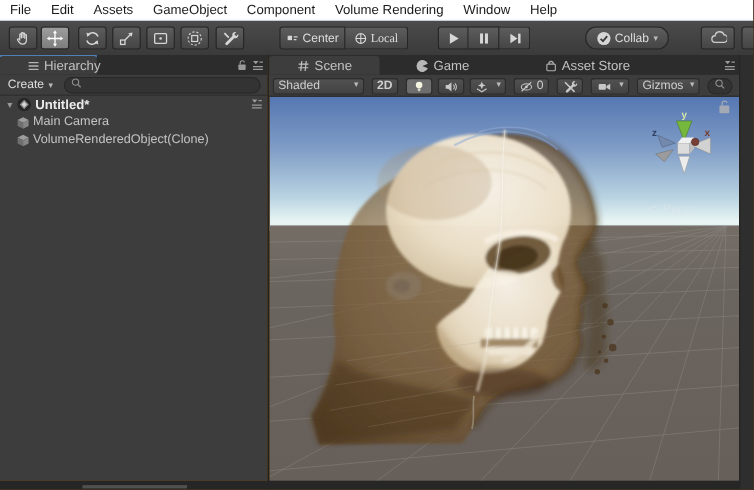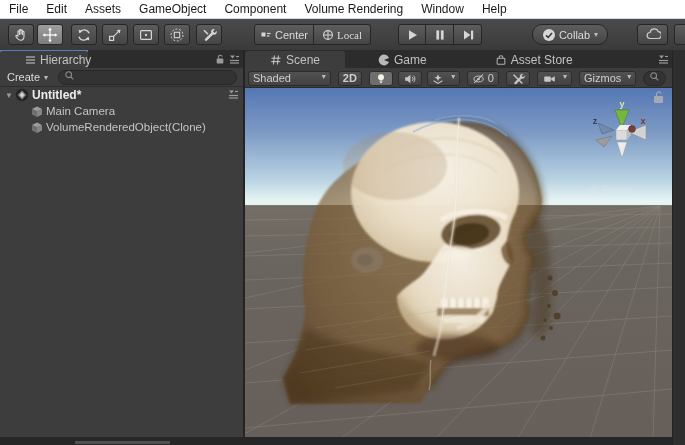--- a/index.html
+++ b/index.html
@@ -43,21 +43,21 @@
   .searchpill input{flex:1;background:transparent;border:none;outline:none;color:#aaa;font-size:11px;
                     font-family:"Liberation Sans",sans-serif;padding:0;margin-left:3px;min-width:10px;}
   .searchpill input::placeholder{color:#8a8a8a;}
   
   .tree{position:relative;}
   .trow{height:16px;display:flex;align-items:center;font-size:11.5px;color:#c4c4c4;}
   .trow.scene-row{font-weight:bold;color:#ececec;font-size:12px;}
   .tri{width:10px;text-align:center;color:#999;font-size:8px;margin-left:4px;}
   .ticn{margin:0 3px 0 1px;display:flex;}
   .rowmenu{margin-left:auto;margin-right:4px;color:#9a9a9a;}
-  .child{padding-left:30px;}
+  .child{padding-left:14px;}
   
   .scenebar{height:18px;background:#3d3d3d;border-bottom:1px solid #2a2a2a;display:flex;align-items:center;padding:1px 3px 0 3px;gap:3px;}
   .sbtn{height:15px;box-sizing:border-box;border:1px solid #2c2c2c;border-radius:3px;background:linear-gradient(#515151,#424242);
         display:flex;align-items:flex-start;justify-content:center;color:#cfcfcf;font-size:11px;padding:0 4px;gap:2px;}
   .sbtn.on{background:#6e6e6e;color:#fff;}
   .shadedbtn{width:112px;justify-content:space-between;}
   .viewport{position:relative;width:427px;height:351px;overflow:hidden;}
   .viewport svg{display:block;}
 </style>
 </head>

